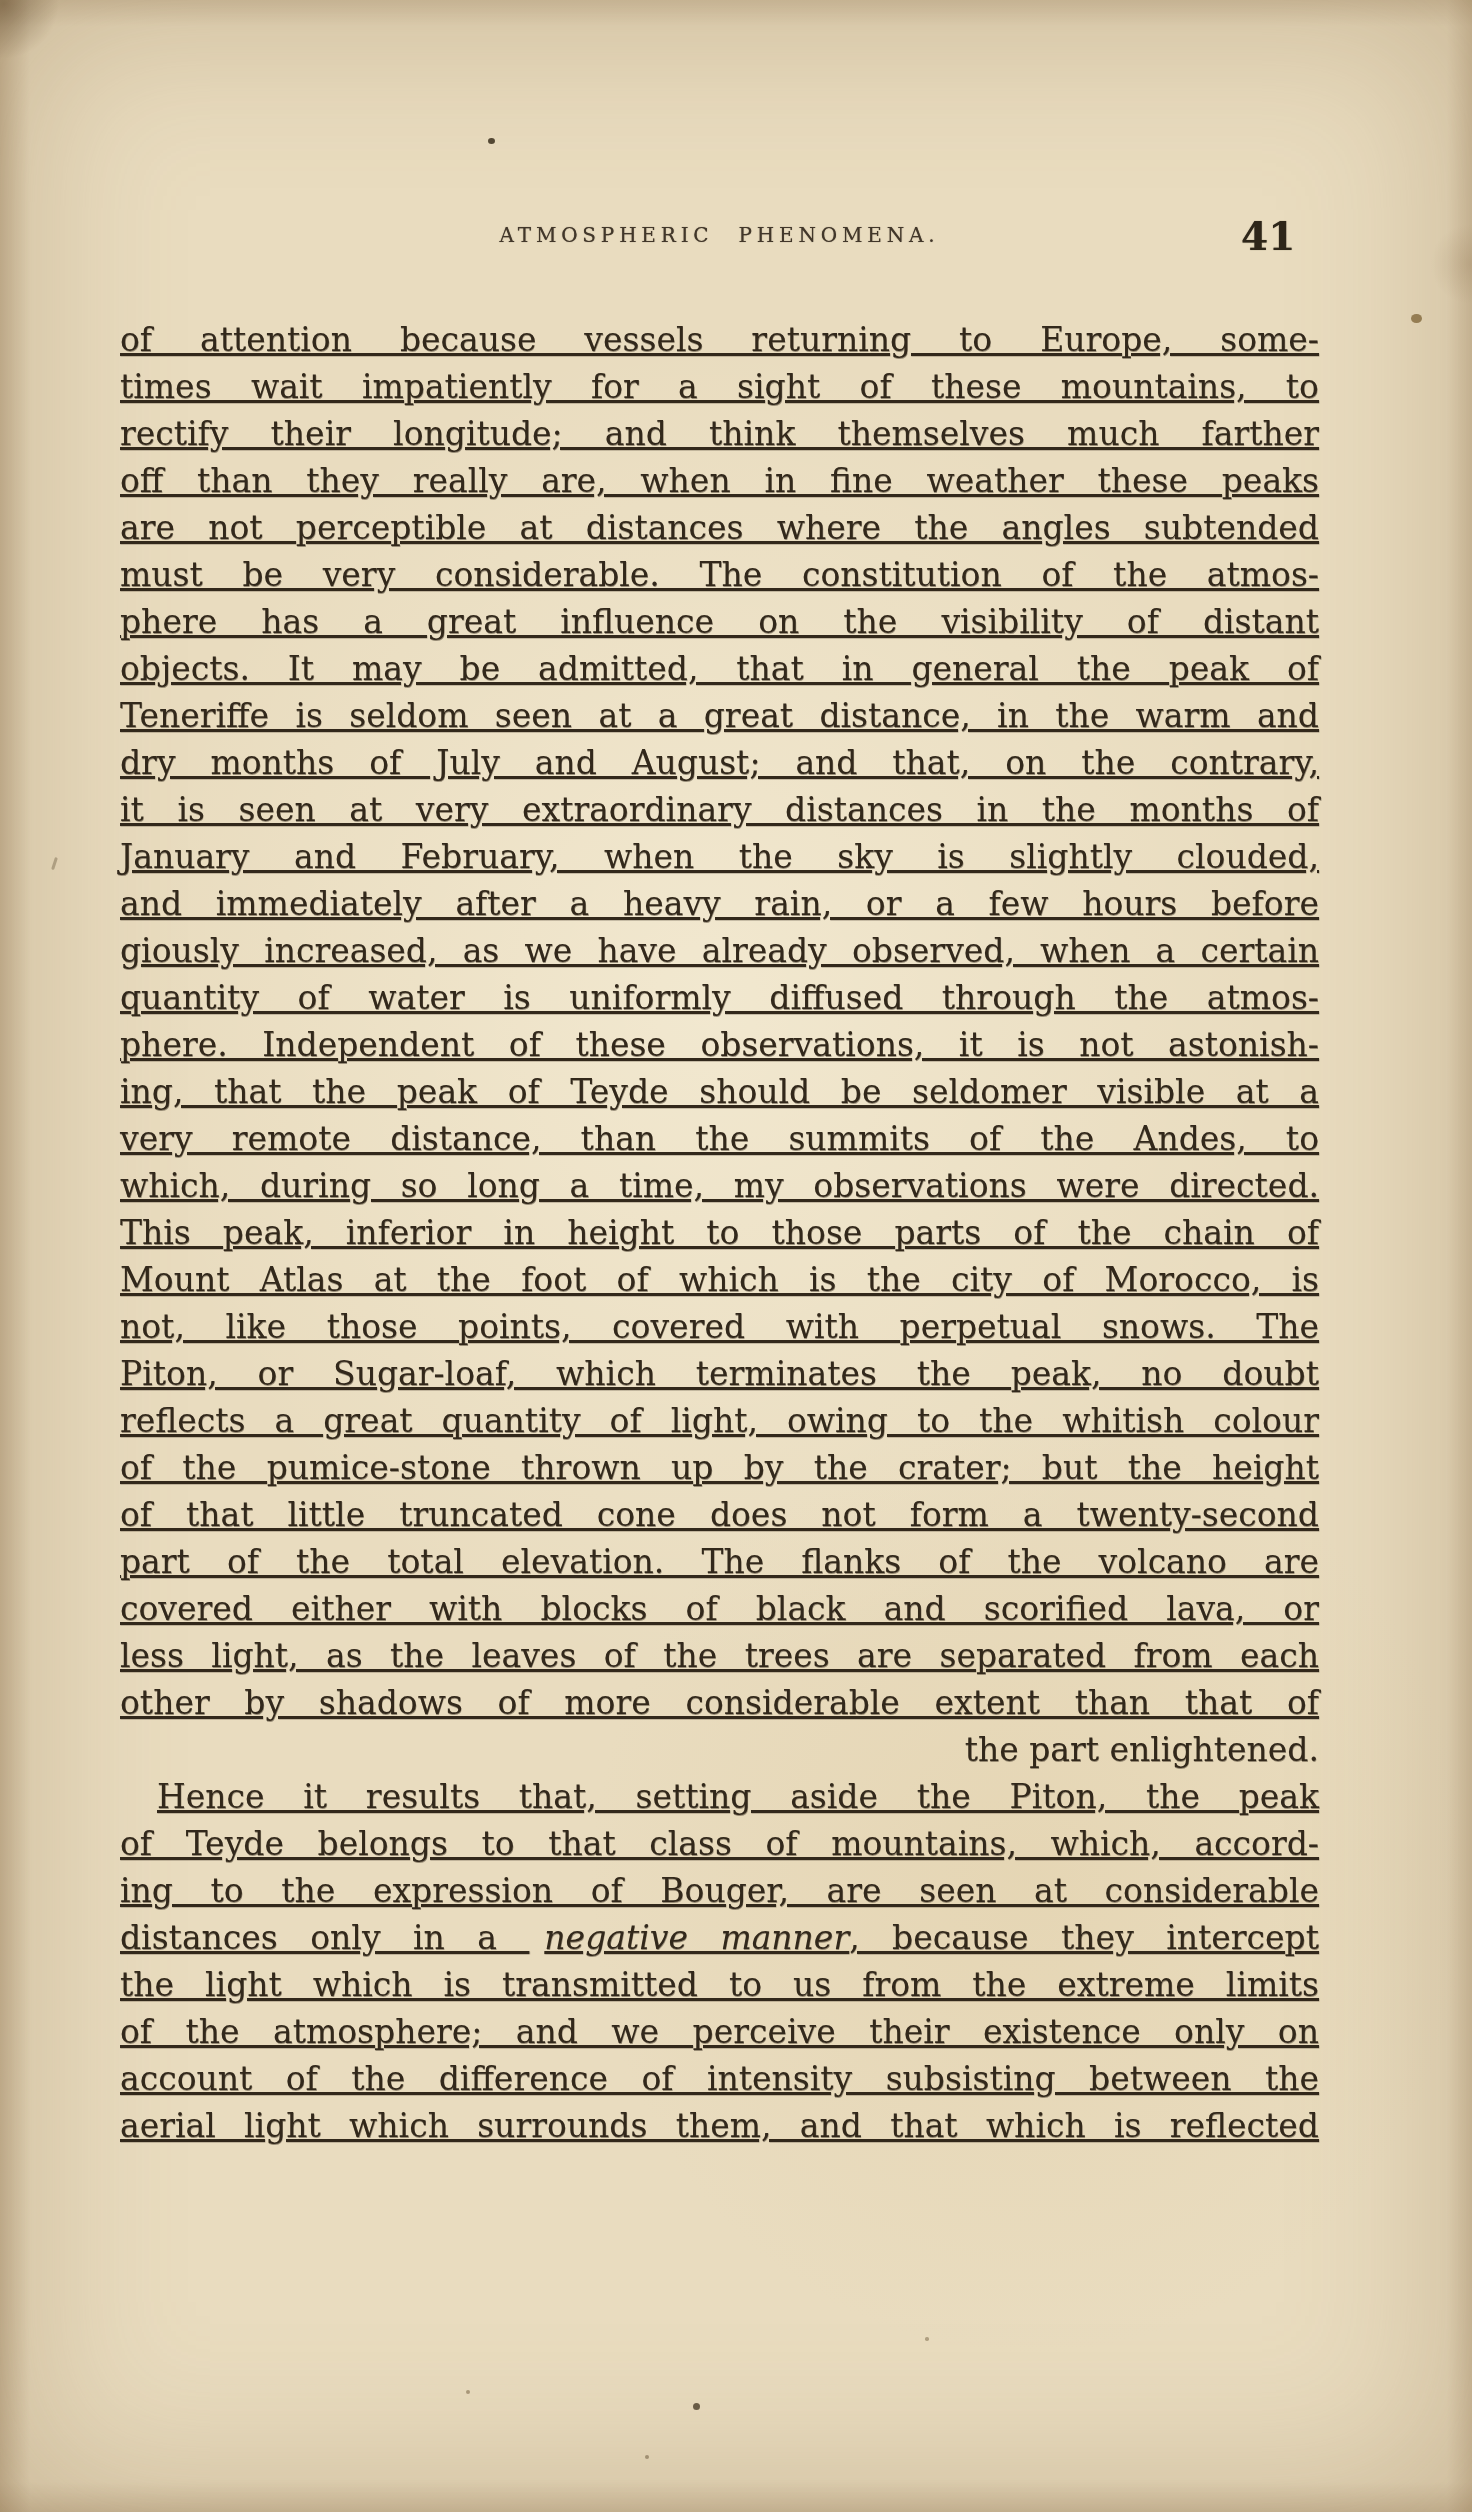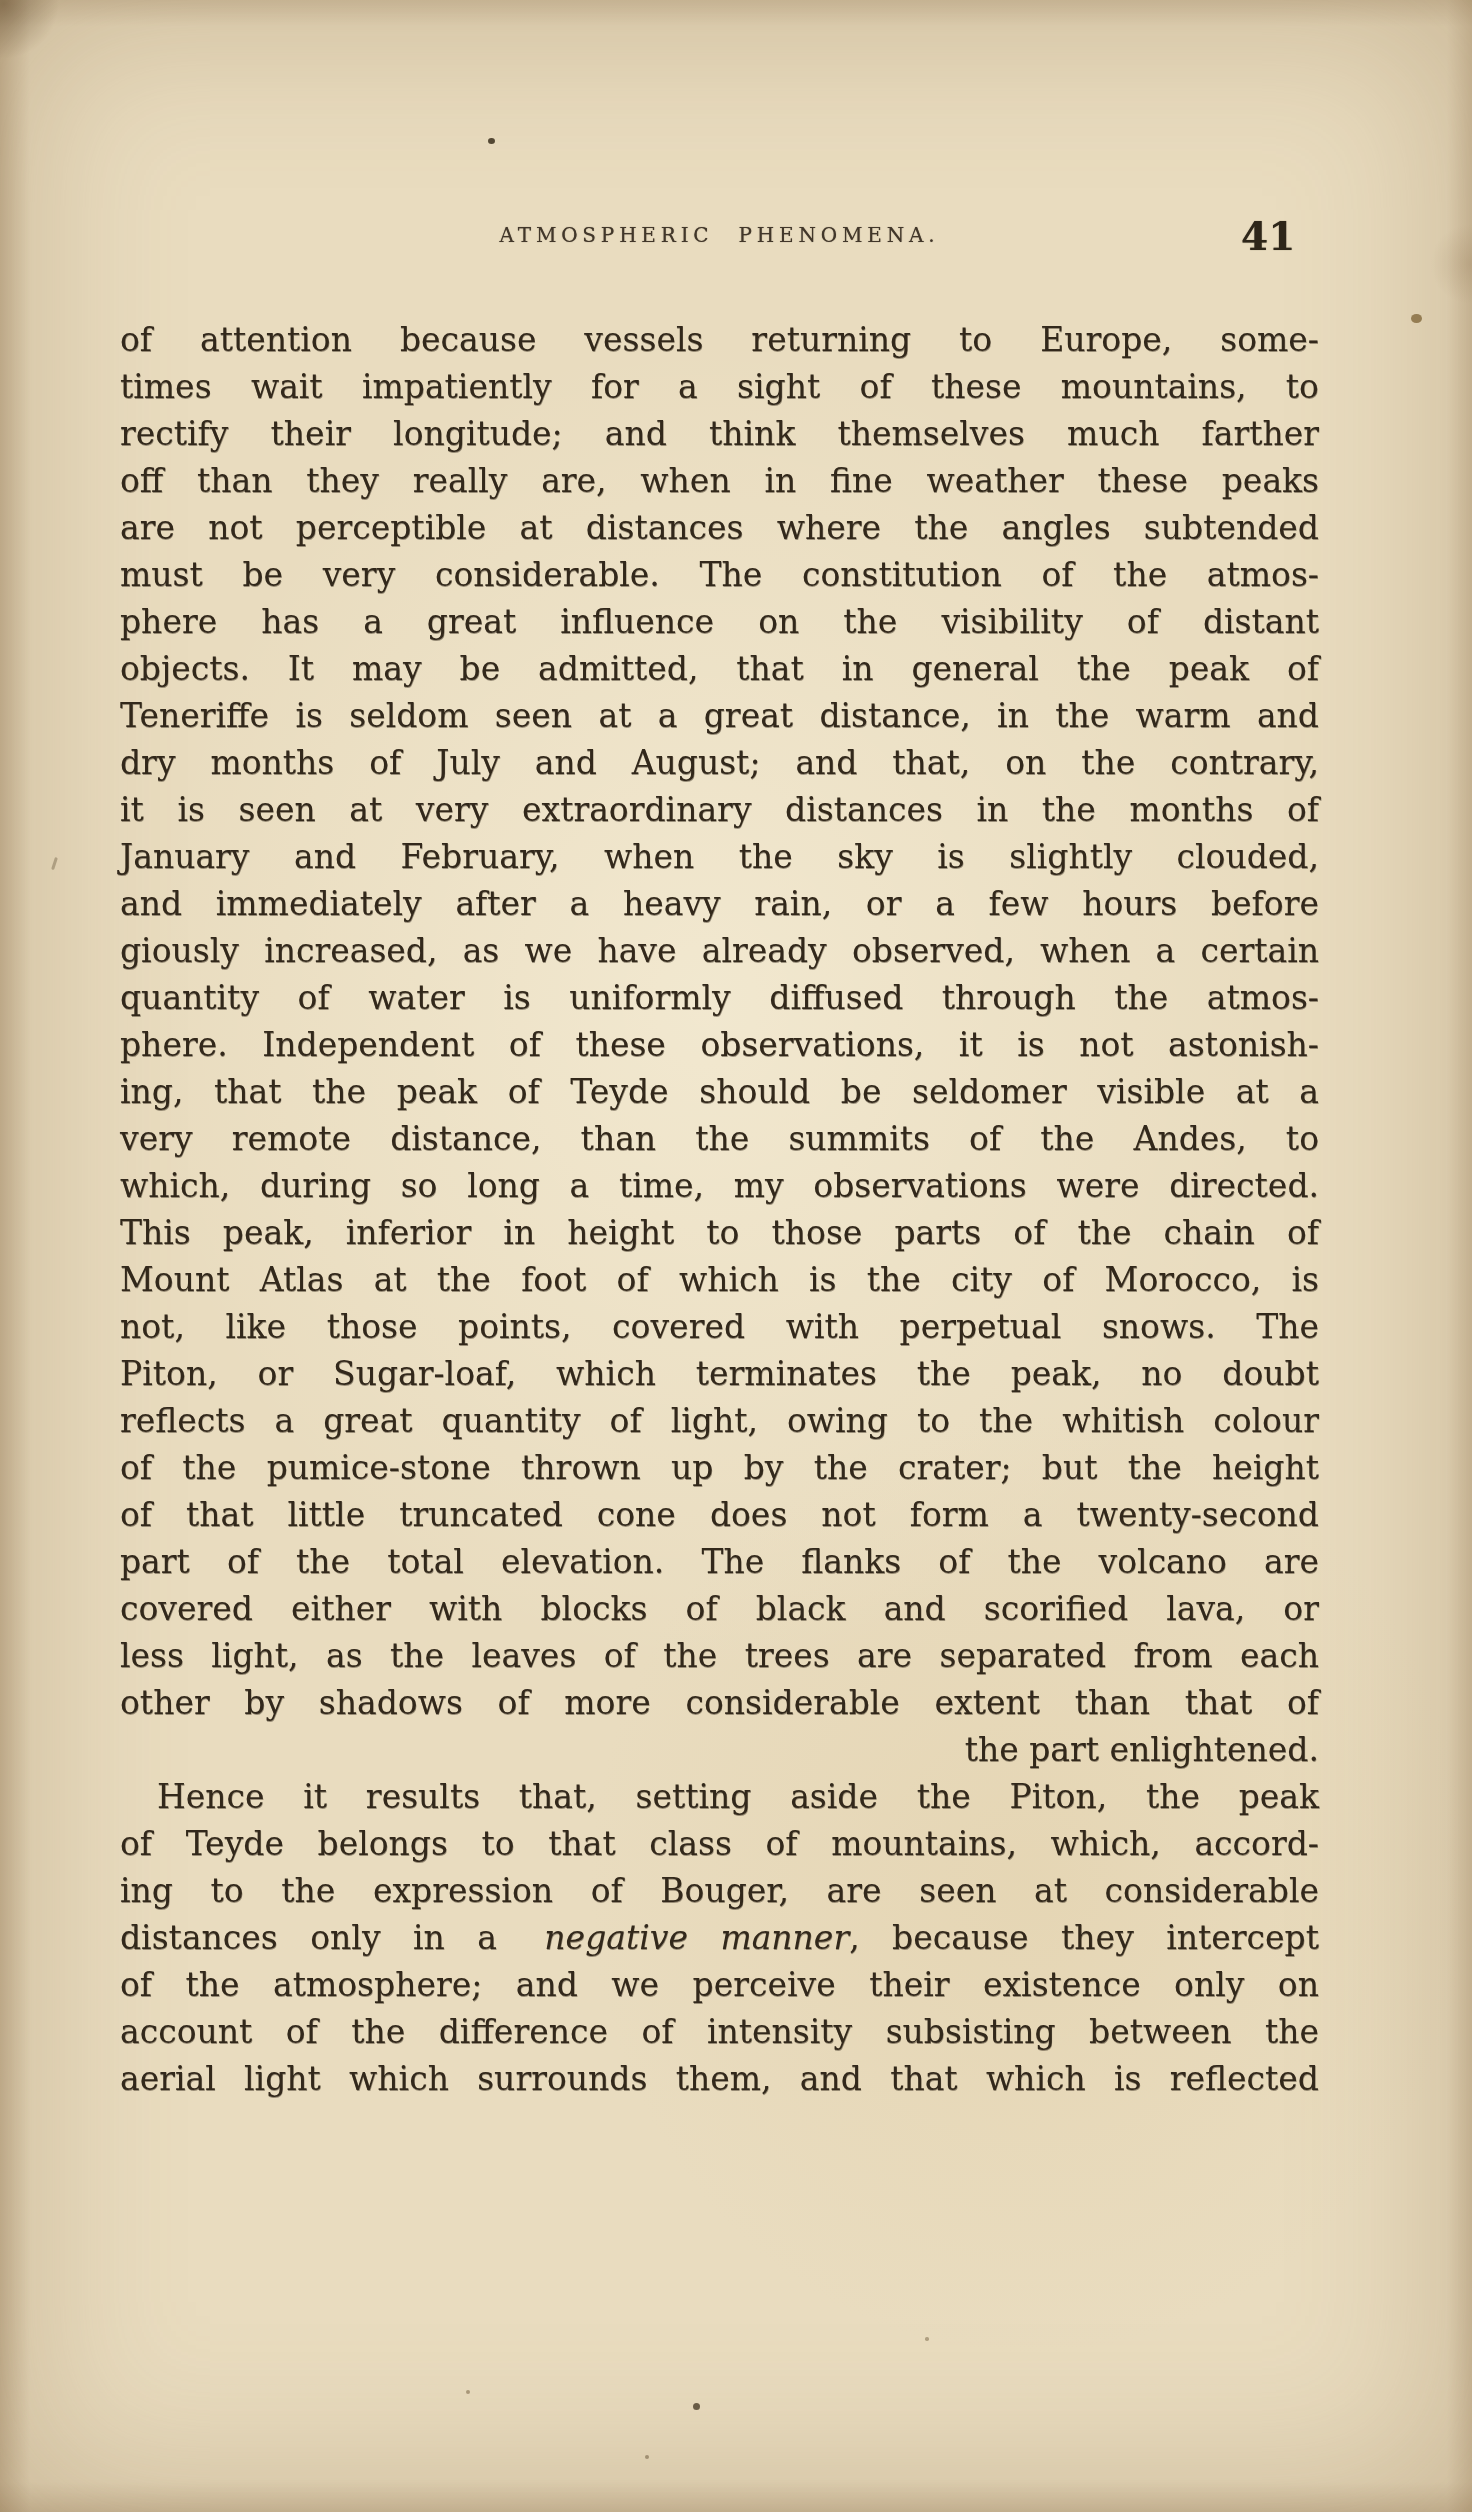--- a/index.html
+++ b/index.html
@@ -41,21 +41,21 @@
   .body{
     position:absolute;
     left:120px; top:316px;
     width:1199px;
     font-size:33px;
     line-height:47px;
     color:#32281b;
     text-shadow:0.4px 0.5px 0.6px rgba(50,40,27,0.45);
   }
   .line{ text-align:right; }
-  .line.just{ text-align:justify; text-align-last:justify; }
+  .line.just{ text-align:justify; text-align-last:justify;text-decoration:underline; }
   .line.indent{ text-indent:37px; }
   .line i{ font-style:italic;margin-left:15px; }
   .speck{ position:absolute; border-radius:50%; }
   .s1{ left:488px; top:138px; width:7px;  height:6.2px;  background:rgba(58,46,28,0.85); }
   .s2{ left:1411px;top:314px; width:10.6px; height:8.8px; background:rgba(130,104,60,0.80); filter:blur(0.4px); }
   .s3{ left:693px; top:2403px; width:7px; height:7px;  background:rgba(64,51,32,0.75); }
   .s4{ left:466px; top:2390px; width:4.4px; height:4.4px;  background:rgba(118,99,68,0.55); }
   .s5{ left:925px;top:2337px; width:3.5px; height:3.5px;  background:rgba(118,99,68,0.50); }
   .s6{ left:53px;  top:857px;  width:2.6px; height:13.2px; background:rgba(85,68,44,0.35); border-radius:1.8px; transform:rotate(18deg); }
   .s7{ left:645px; top:2455px; width:4.4px; height:4.4px;  background:rgba(100,82,54,0.50); }
@@ -99,20 +99,21 @@
         <div class="line just">covered either with blocks of black and scorified lava, or</div>
         <div class="line just">less light, as the leaves of the trees are separated from each</div>
         <div class="line just">other by shadows of more considerable extent than that of</div>
         <div class="line">the part enlightened.</div>
       </div>
     <div class="para">
         <div class="line just indent">Hence it results that, setting aside the Piton, the peak</div>
         <div class="line just">of Teyde belongs to that class of mountains, which, accord-</div>
         <div class="line just">ing to the expression of Bouger, are seen at considerable</div>
         <div class="line just">distances only in a <i>negative manner</i>, because they intercept</div>
+        <div class="line just">the light which is transmitted to us from the extreme limits</div>
         <div class="line just">of the atmosphere; and we perceive their existence only on</div>
         <div class="line just">account of the difference of intensity subsisting between the</div>
         <div class="line just">aerial light which surrounds them, and that which is reflected</div>
       </div>
   </div>
 
   <div class="speck s1"></div>
   <div class="speck s2"></div>
   <div class="speck s3"></div>
   <div class="speck s4"></div>

